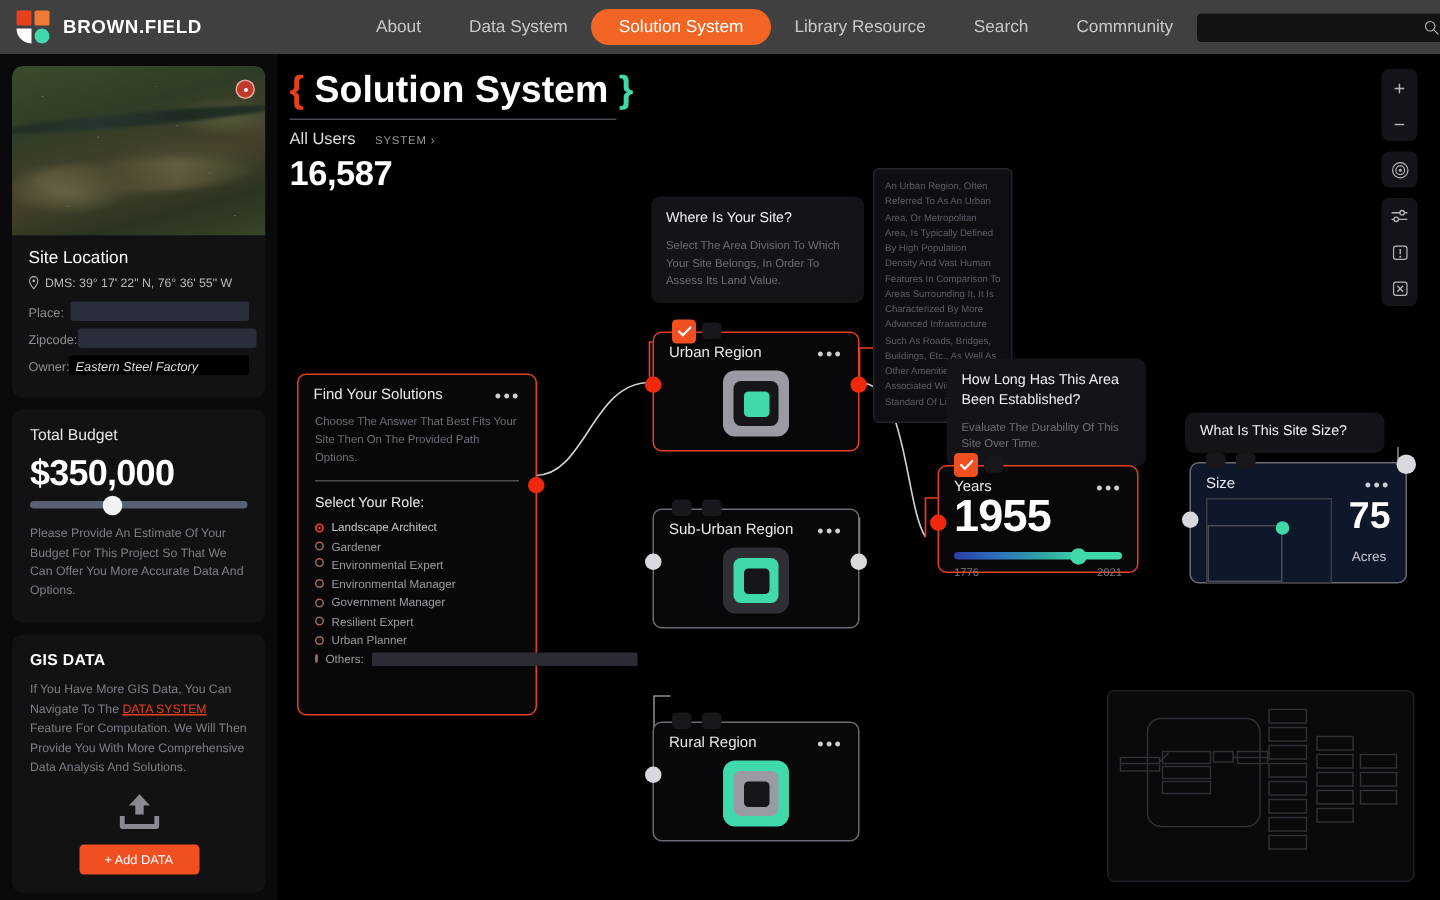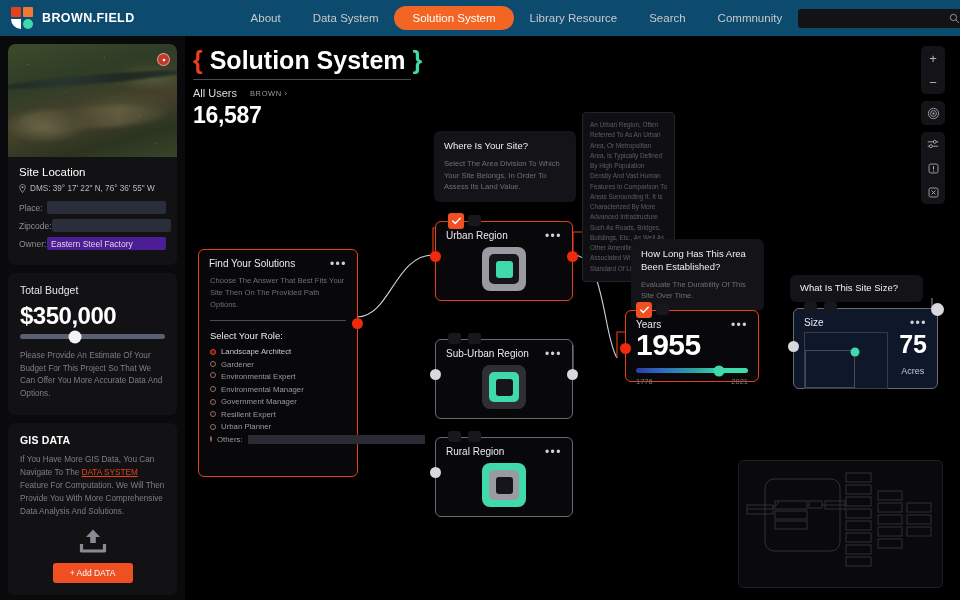--- a/index.html
+++ b/index.html
@@ -8,21 +8,21 @@
     background:#000;
     font-family:"Liberation Sans", sans-serif;
     color:#e8e8e8;
     -webkit-font-smoothing:antialiased;
   }
   .app { position:relative; width:960px; height:600px; }
 
   
   .navbar {
     position:absolute; left:0; top:0; width:960px; height:36px;
-    background:#0c4a6e;
+    background:#404040;
     display:flex; align-items:center;
   }
   .logo-wrap { display:flex; align-items:center; gap:9px; margin-left:11px; }
   .logo {
     width:22px; height:22px;
     display:grid; grid-template-columns:10px 10px; grid-template-rows:10px 10px;
     gap:2px;
   }
   .logo i { display:block; width:10px; height:10px; }
   .logo .l1 { background:#e8401c; border-radius:1px; }
@@ -88,21 +88,21 @@
   }
   .site-body { padding:9px 11px 0 11px; }
   .site-title { font-size:11.5px; color:#fff; margin-bottom:6px; }
   .dms-row { display:flex; align-items:center; gap:4px; font-size:8.2px; color:#b9b9bf; margin-bottom:8px; }
   .field-row { display:flex; align-items:center; margin-bottom:5px; }
   .field-label { font-size:8.5px; color:#8e8e96; width:50px; }
   .field-input {
     flex:1; height:13px; background:#2a2d3a; border-radius:2px; border:none; outline:none;
     color:#dcdce2; font-size:8.5px; padding:0 4px; font-family:"Liberation Sans", sans-serif;
   }
-  .field-input.filled { background:#4c1d95; }
+  .field-input.filled { background:#000000;font-style:italic; }
 
   .budget-card { padding:11px 12px 14px 12px; }
   .budget-title { font-size:10.5px; color:#e6e6ea; margin-bottom:6px; }
   .budget-amount { font-size:24px; font-weight:bold; color:#fff; letter-spacing:-.5px; margin-bottom:4px; }
   .slider-track {
     position:relative; height:5px; background:#5a6073; border-radius:3px; margin-bottom:11px;
   }
   .slider-knob {
     position:absolute; top:50%; left:38%; transform:translate(-50%,-50%);
     width:13px; height:13px; border-radius:50%; background:#f2f2f5; cursor:pointer;
@@ -334,21 +334,21 @@
     </svg>
 
     <div class="page-title-wrap">
       <div class="page-title"><span class="brace-l">{</span>
         <span>Solution System</span>
         <span class="brace-r">}</span>
       </div>
       <div class="title-rule"></div>
       <div class="allusers-row">
         <span class="allusers">All Users</span>
-        <span class="detail-link"><span>BROWN</span> ›</span>
+        <span class="detail-link"><span>SYSTEM</span> ›</span>
       </div>
       <div class="big-count">16,587</div>
     </div>
 
     <div class="node sel" style="left:13px; top:213px; width:160px; height:228px;">
       <div class="node-head">
         <span class="node-label">Find Your Solutions</span>
         <span class="dots">•••</span>
       </div>
       <div style="font-size:7.6px; line-height:1.6; color:#6e6e78; padding:6px 11px 0 11px;">Choose The Answer That Best Fits Your Site Then On The Provided Path Options.</div>
@@ -432,21 +432,21 @@
         <div class="ic" style="background:#2e2e34;">
           <div class="ic2" style="background:#3fd9ab;">
             <div class="ic3" style="background:#15151a;"></div>
           </div>
         </div>
       </div>
       <div class="port off" style="left:-6px; top:29px; width:11px; height:11px;"></div>
       <div class="port off" style="right:-6px; top:29px; width:11px; height:11px;"></div>
     </div>
 
-    <div class="node unsel" style="left:250px; top:401px; width:138px; height:80px;">
+    <div class="node unsel" style="left:250px; top:445px; width:138px; height:80px;">
       <div class="node-chk-off"></div>
       <div class="node-chk2"></div>
       <div class="node-head">
         <span class="node-label">Rural Region</span>
         <span class="dots">•••</span>
       </div>
       <div class="node-icon-wrap">
         <div class="ic" style="background:#3fd9ab;">
           <div class="ic2" style="background:#9a9aa2;">
             <div class="ic3" style="background:#15151a;"></div>

